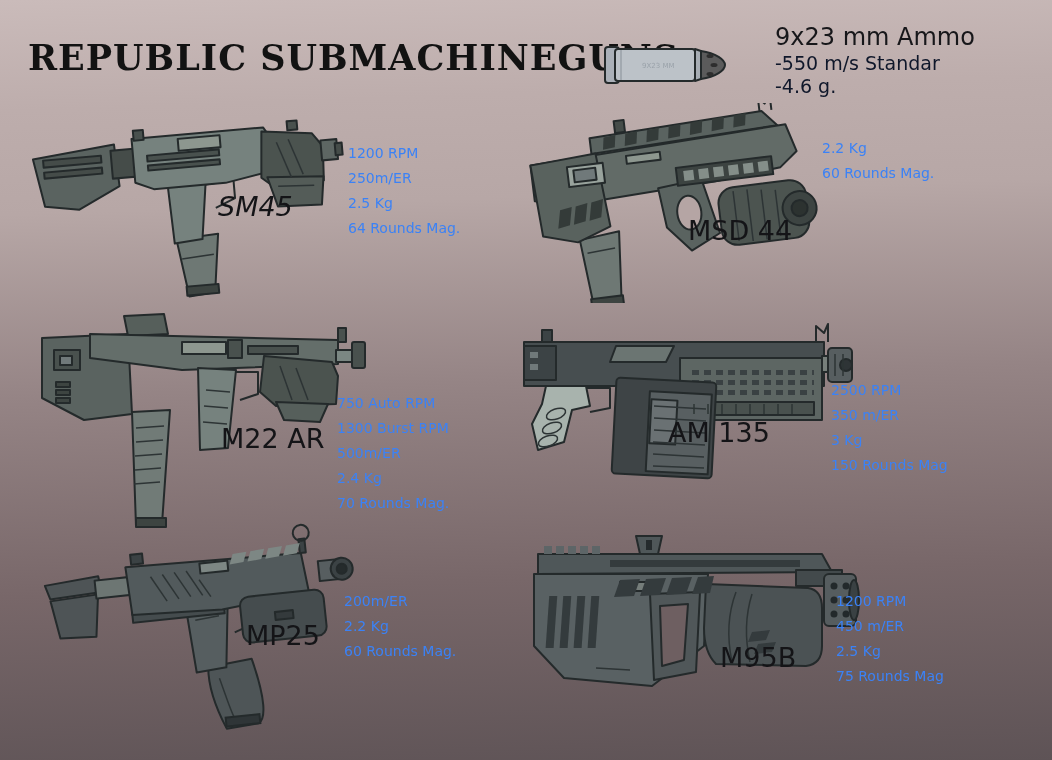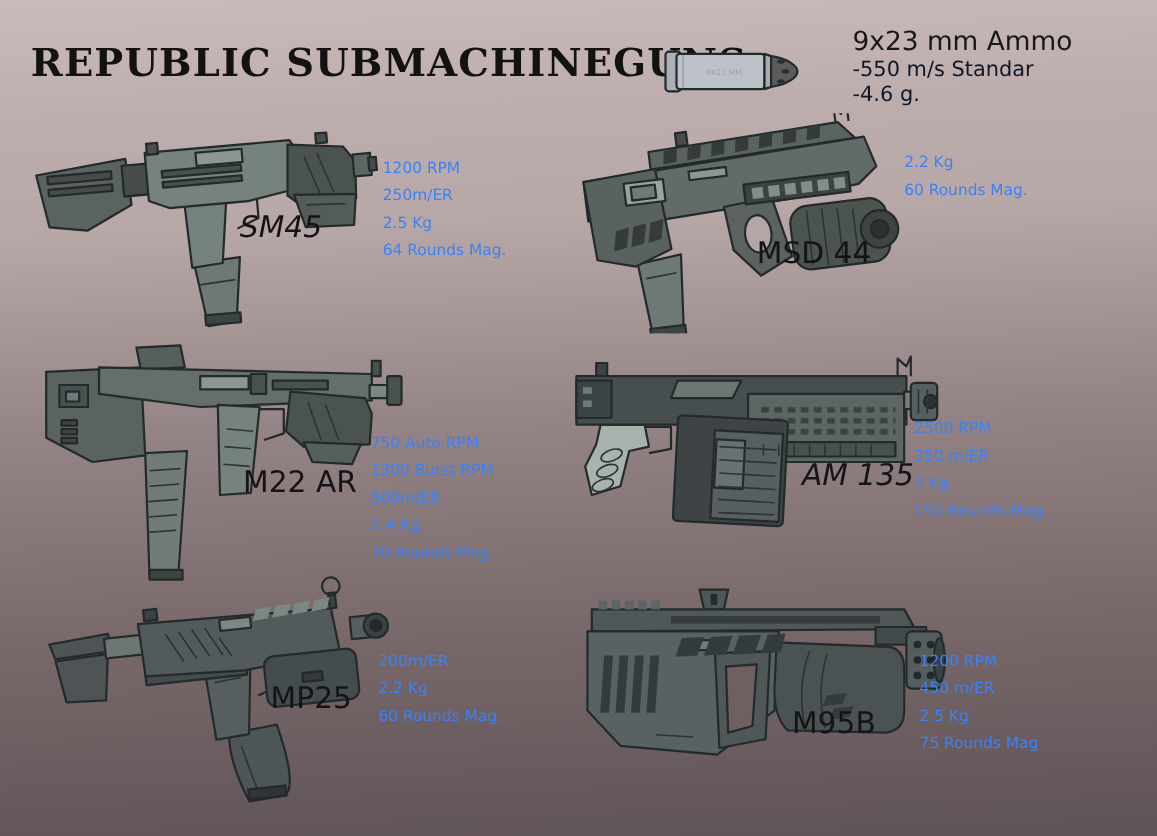--- a/index.html
+++ b/index.html
@@ -36,21 +36,21 @@
   #fig-mp25 {left:38px; top:520px;width:322px;height:215px;}
   #fig-m95b {left:500px;top:528px;width:360px;height:180px;}
   
   #specs-sm45 {left:348px;top:141px;}
   #name-sm45  {left:218px;top:191px;font-style:italic;}
   #specs-msd44{left:822px;top:136px;}
   #name-msd44 {left:688px;top:215px;}
   #specs-m22ar{left:337px;top:391px;}
   #name-m22ar {left:221px;top:413px;margin-top:10px;}
   #specs-am135{left:831px;top:378px;}
-  #name-am135 {left:729px;top:417px;font-style:italic;}
+  #name-am135 {left:668px;top:417px;}
   #specs-mp25 {left:344px;top:589px;}
   #name-mp25  {left:246px;top:620px;}
   #specs-m95b {left:836px;top:589px;}
   #name-m95b  {left:720px;top:642px;text-align:right;}
   svg .ol{stroke:#242a2b;stroke-width:2;stroke-linejoin:round;}
   svg .il{stroke:#2d3435;stroke-width:1.5;fill:none;}
 </style>
 </head>
 <body>
 

